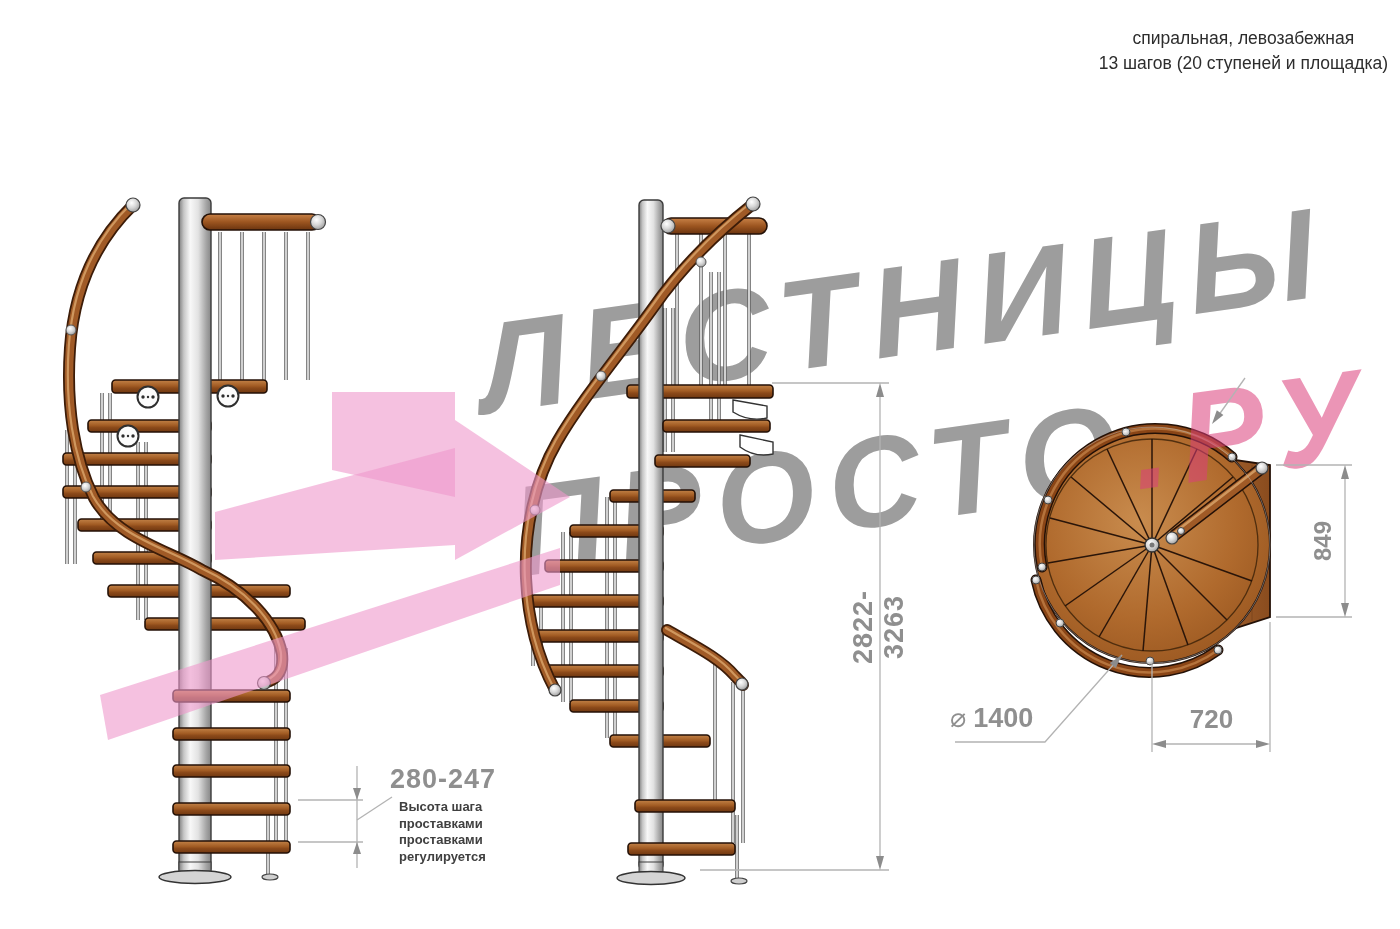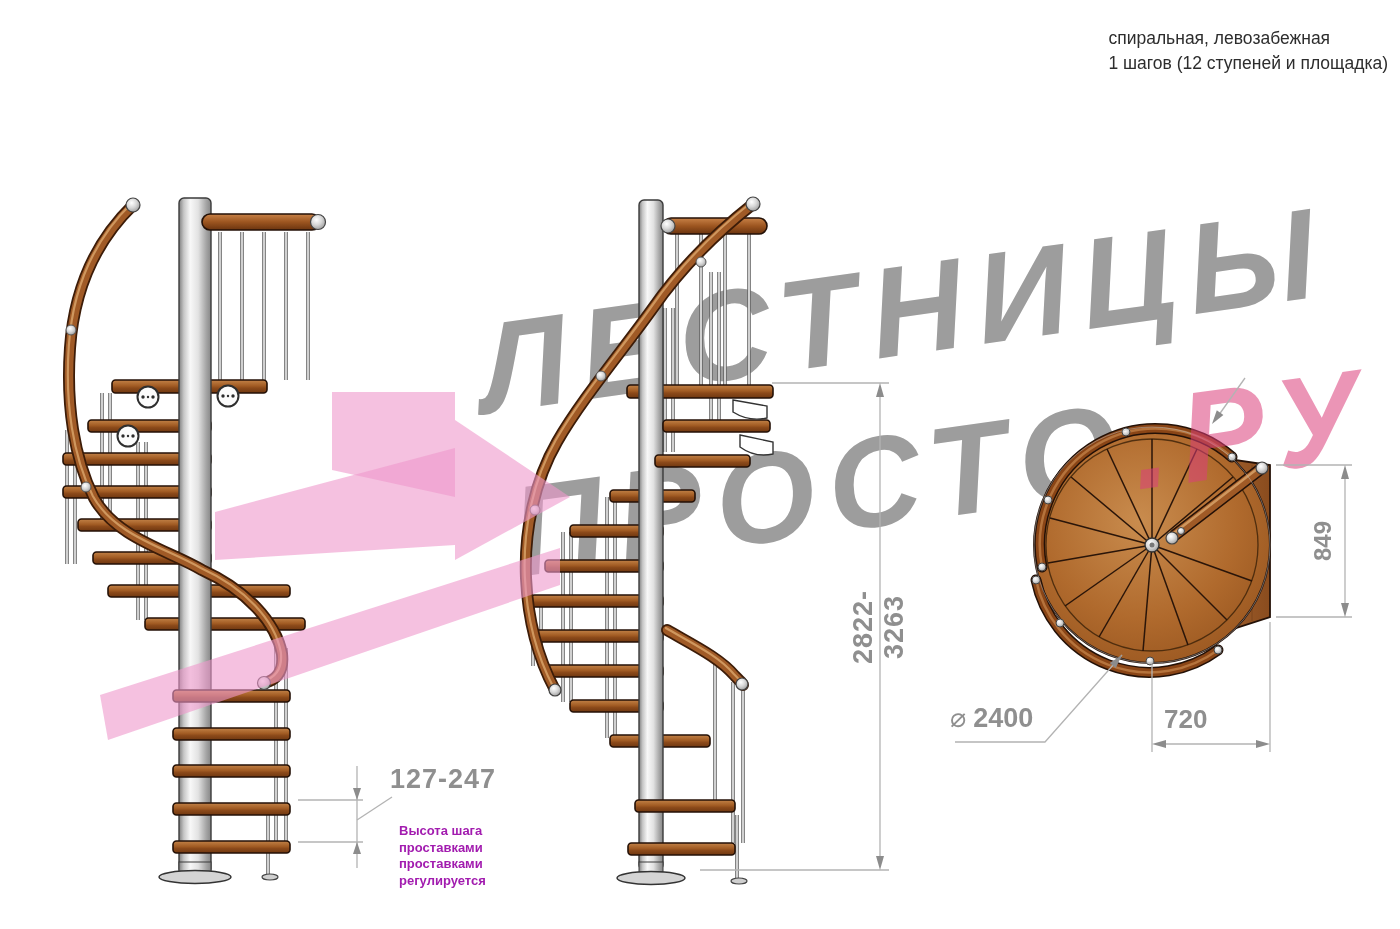--- a/index.html
+++ b/index.html
@@ -1,20 +1,20 @@
 <!DOCTYPE html>
 <html><head>
 <meta charset="utf-8">
 <style>
   html,body{margin:0;padding:0;background:#fff;}
   .canvas{position:relative;width:1400px;height:929px;background:#ffffff;overflow:hidden;
           font-family:"Liberation Sans",sans-serif;}
 
   
-  .header{position:absolute;top:26px;right:12px;text-align:left;z-index:60;
+  .header{position:absolute;top:26px;right:12px;text-align:center;z-index:60;
           font-size:17.5px;color:#2d2d2d;line-height:1.45;font-weight:500;}
 
   
   .wm{position:absolute;left:468px;top:288px;transform:rotate(-8deg);transform-origin:0 0;
       font-weight:bold;font-style:italic;font-size:128px;letter-spacing:14px;
       line-height:1.30;white-space:nowrap;pointer-events:none;}
   .wm-line2{margin-left:10px;}
   .wm-back{z-index:1;color:#9d9d9d;}
   .wm-back .pink{color:transparent;}
   .wm-front{z-index:31;color:transparent;}
@@ -25,24 +25,24 @@
   .pink-layer{position:absolute;z-index:30;}
   .overlay{position:absolute;left:0;top:0;z-index:40;pointer-events:none;}
 
   
   .dim{position:absolute;z-index:45;color:#8f8f8f;font-weight:bold;pointer-events:none;}
   .dim-total{left:798px;top:612px;width:130px;height:30px;text-align:center;
              font-size:27px;letter-spacing:1px;transform:rotate(-90deg);}
   .dim-step{left:390px;top:764px;font-size:27px;letter-spacing:1px;}
   .dim-849{left:1284px;top:527px;width:78px;height:28px;text-align:center;
            font-size:24px;transform:rotate(-90deg);}
-  .dim-720{left:1164px;top:704px;width:95px;font-size:26px;}
+  .dim-720{left:1164px;top:704px;width:95px;text-align:center;font-size:26px;}
   .dim-dia{left:950px;top:702px;font-size:27px;display:flex;gap:7px;align-items:baseline;}
-  .note{position:absolute;left:399px;top:823px;width:130px;z-index:45;
-        color:#a21caf;font-size:13px;line-height:16.5px;font-weight:bold;}
+  .note{position:absolute;left:399px;top:799px;width:130px;z-index:45;
+        color:#404040;font-size:13px;line-height:16.5px;font-weight:bold;}
 </style>
 </head>
 <body>
 
 <div class="canvas">
 
   <svg width="0" height="0" style="position:absolute">
     <defs>
       <linearGradient id="poleG" x1="0" y1="0" x2="1" y2="0">
         <stop offset="0" stop-color="#808080"></stop>
@@ -386,32 +386,32 @@
       <polygon points="1345,465 1341,479 1349,479"></polygon>
       <polygon points="1345,617 1341,603 1349,603"></polygon>
       <polygon points="1152,744 1166,740 1166,748"></polygon>
       <polygon points="1270,744 1256,740 1256,748"></polygon>
       <polygon points="1122,655 1115.7,668.1 1109.7,662.9"></polygon>
       <polygon points="1212,424 1216.8,410.3 1223.4,414.9"></polygon>
     </g>
   </svg>
 
   <div class="dim dim-total">2822-3263</div>
-  <div class="dim dim-step">127-247</div>
+  <div class="dim dim-step">280-247</div>
   <div class="note">
     <div>Высота шага</div>
     <div>проставками</div>
     <div>проставками</div>
     <div>регулируется</div>
   </div>
   <div class="dim dim-849">849</div>
   <div class="dim dim-720">720</div>
   <div class="dim dim-dia">
     <span style="font-family:'DejaVu Sans',sans-serif;font-weight:normal;">⌀</span>
-    <span>2400</span>
+    <span>1400</span>
   </div>
 
   <div class="header">
     <div>спиральная, левозабежная</div>
-    <div>1 шагов (12 ступеней и площадка)</div>
+    <div>13 шагов (20 ступеней и площадка)</div>
   </div>
 
 </div>
 
 </body></html>

